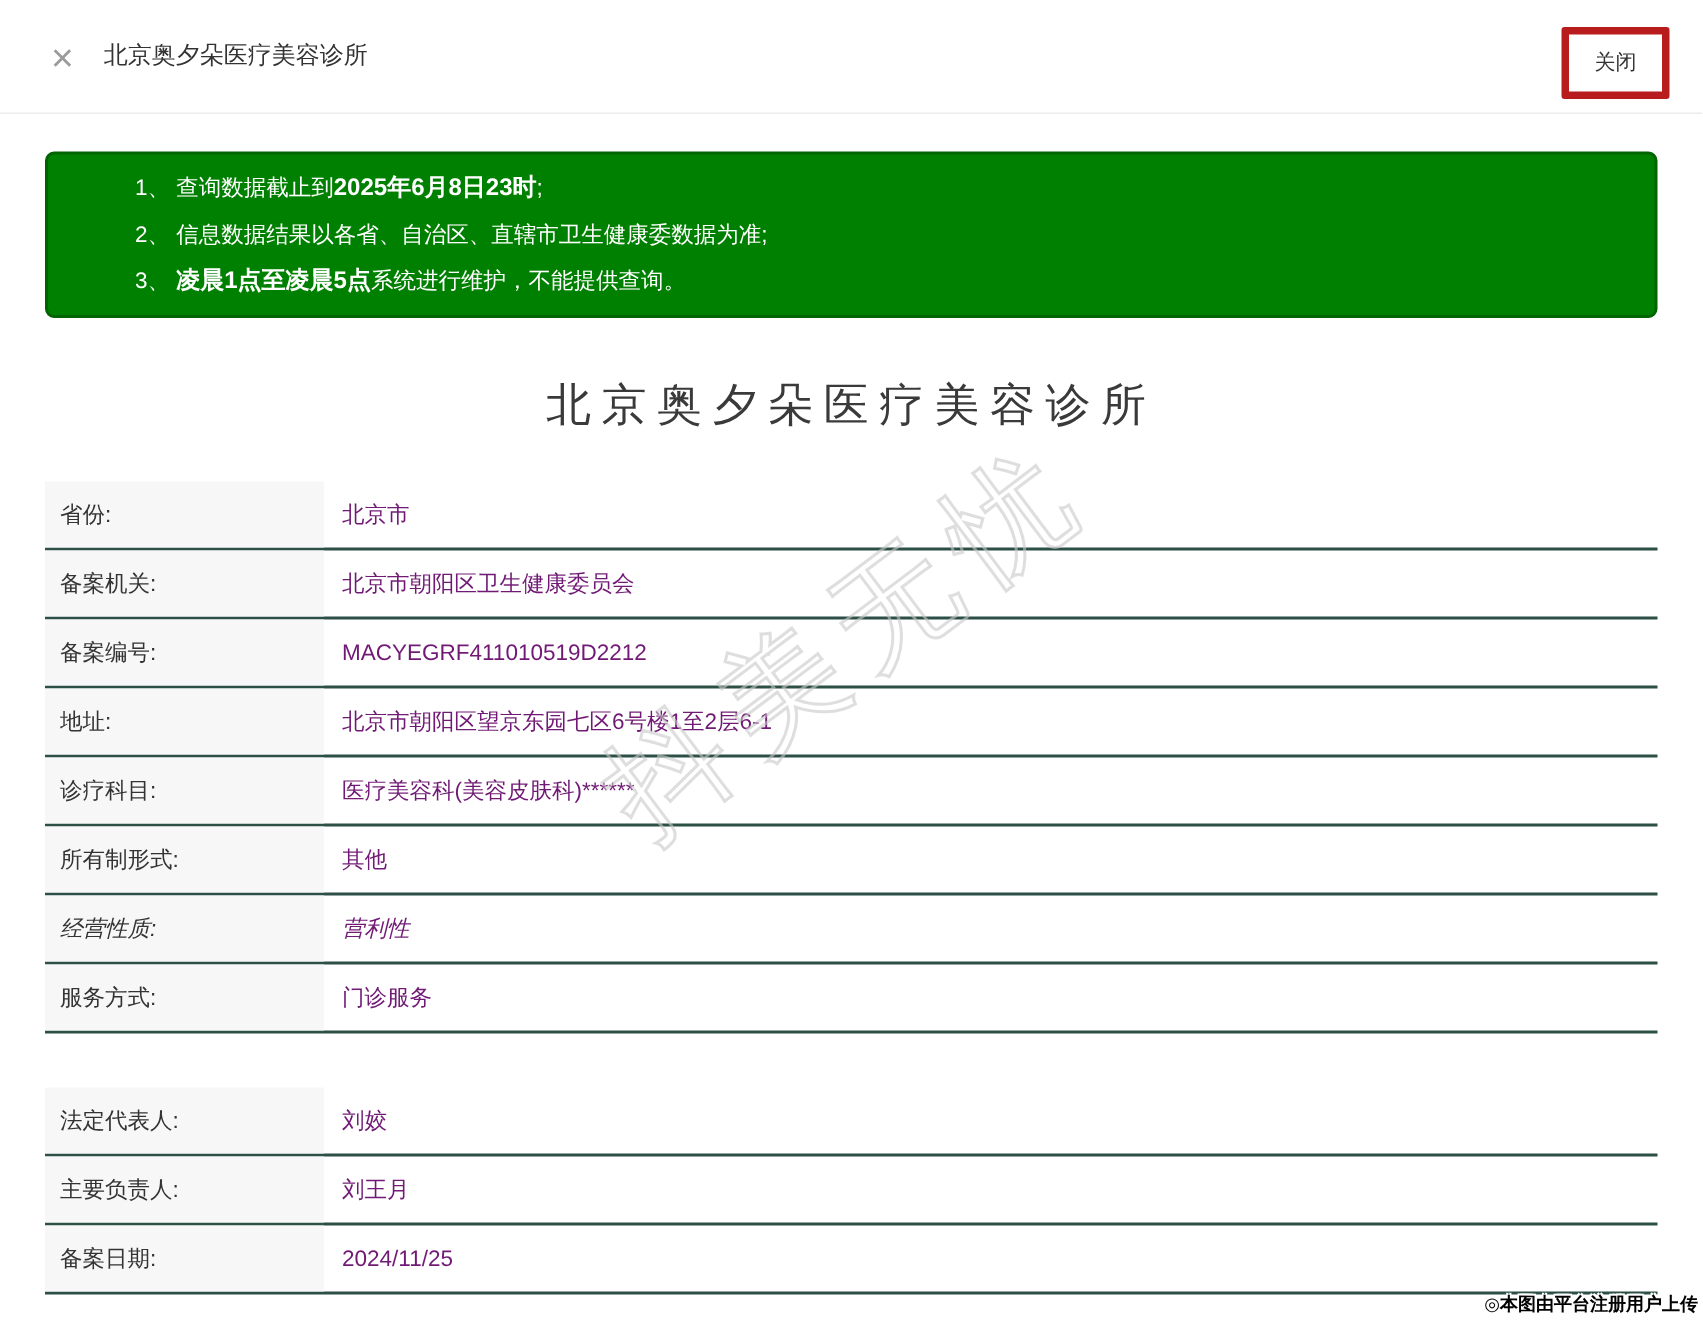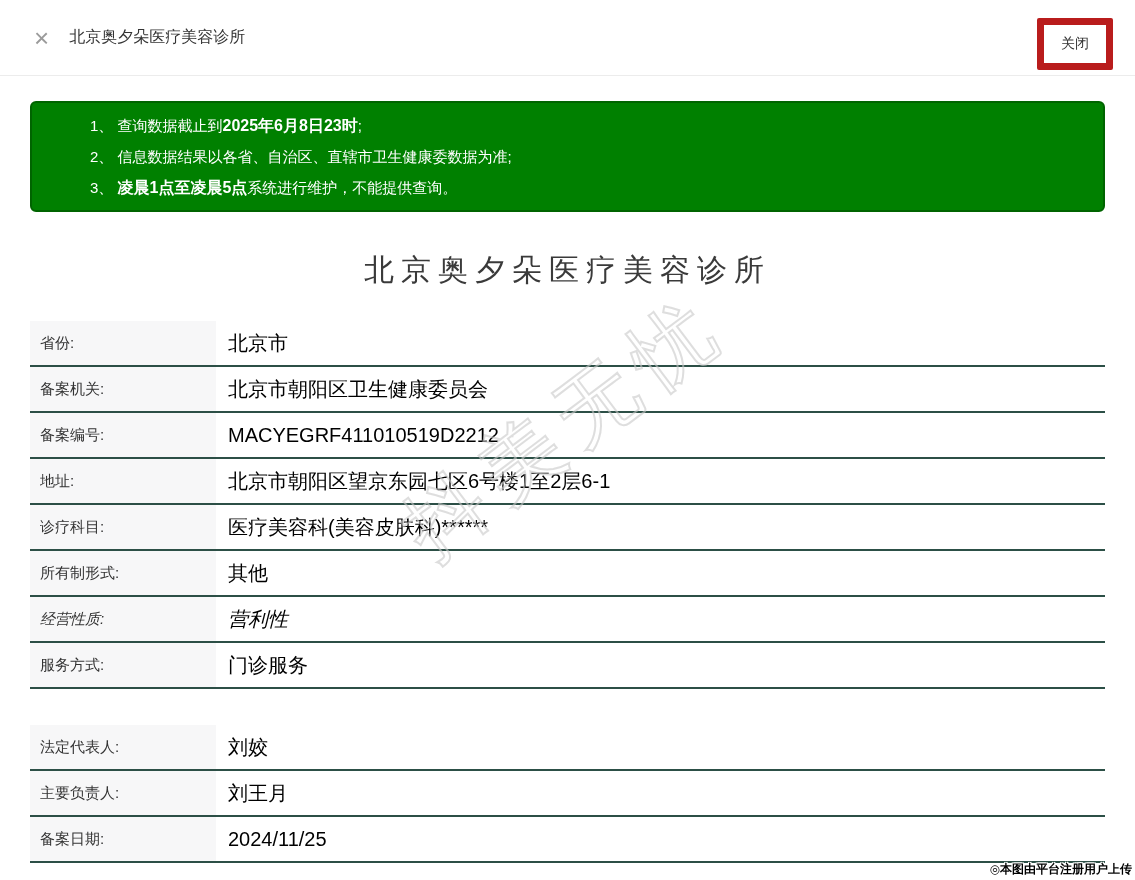--- a/index.html
+++ b/index.html
@@ -14,21 +14,21 @@
     border-bottom:1px solid #ececec;position:relative;
     background:#fff;
   }
   .x-icon{
     margin-left:34px;font-size:26px;line-height:26px;color:#9b9b9b;
     cursor:pointer;user-select:none;
   }
   .header-title{margin-left:20px;font-size:16px;color:#333;}
   .close-btn{
     position:absolute;right:22px;top:18px;
-    background:#fff;border:7px solid #b91c1c;border-radius:2px;
+    background:#fff;border:5px solid #b91c1c;border-radius:2px;
     font-size:14px;color:#333;padding:10px 17px;cursor:pointer;
     font-family:inherit;
   }
   
   .notice{
     margin:25px 30px 0;border-radius:6px;
     background:#008000;border:2px solid #84cc16;
     color:#fff;font-size:15px;line-height:31px;
     padding:7px 10px 7px 58px;box-sizing:border-box;
   }
@@ -41,21 +41,21 @@
   
   .info-table{margin:30px 30px 0;}
   .row{display:flex;align-items:stretch;min-height:44px;border-bottom:2px solid #fca5a5;}
   .cell-label{
     width:186px;flex:0 0 186px;background:#f7f7f8;
     display:flex;align-items:center;padding-left:10px;box-sizing:border-box;
     font-size:15px;color:#333;
   }
   .cell-value{
     flex:1;display:flex;align-items:center;padding-left:12px;
-    font-size:20px;color:#000000;
+    font-size:15px;color:#701a75;
   }
   
   .watermark{
     position:absolute;left:565px;top:428px;
     transform:translate(-50%,-50%) rotate(-37deg);
     font-size:80px;letter-spacing:14px;white-space:nowrap;
     color:transparent;-webkit-text-stroke:2px #c9c9c9;
     opacity:.6;pointer-events:none;z-index:5;
   }
   

